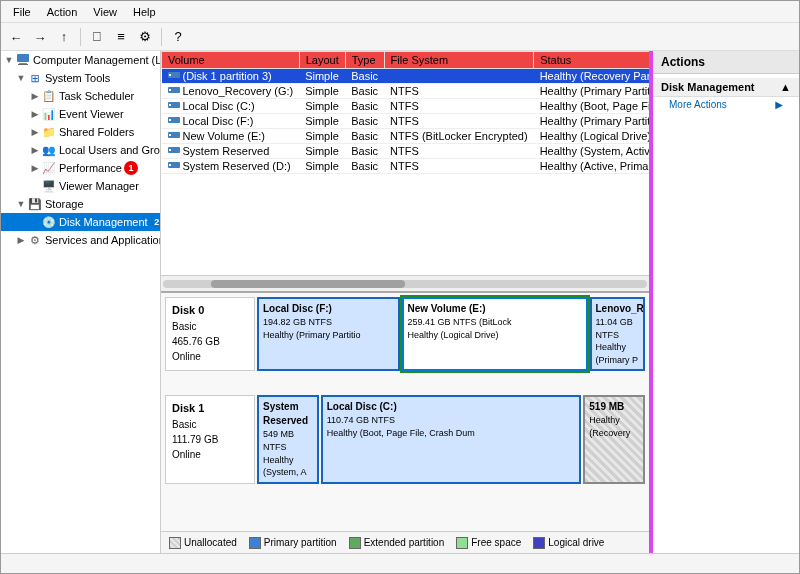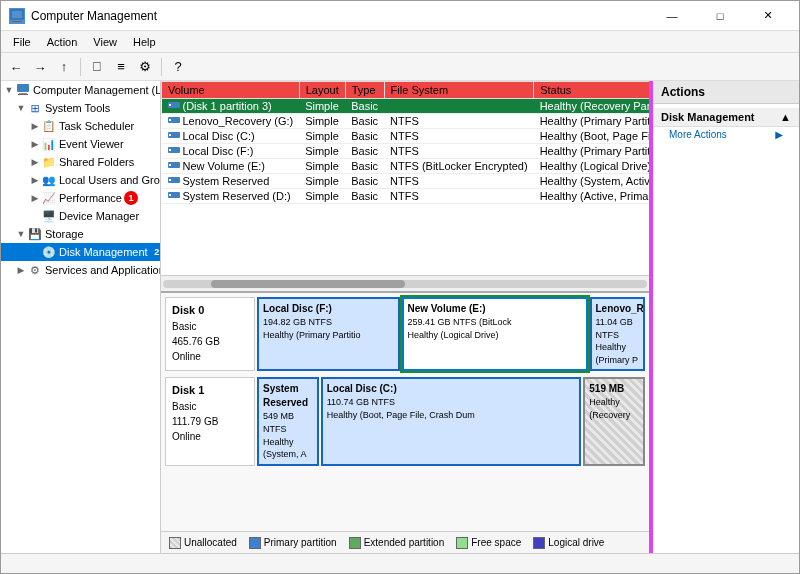--- a/index.html
+++ b/index.html
@@ -198,21 +198,21 @@
       text-align: left;
       position: sticky;
       top: 0;
       white-space: nowrap;
     }
     table.disk-table td {
       border-bottom: 1px solid #eee;
       padding: 1px 6px;
       white-space: nowrap;
     }
-    table.disk-table tr.selected td { background: #15803d; color: #fff; }
+    table.disk-table tr.selected td { background: #1d4ed8; color: #fff; }
 
     
     .h-scrollbar {
       height: 16px;
       background: #f0f0f0;
       border-top: 1px solid #ccc;
       display: flex;
       align-items: center;
       padding: 0 2px;
     }
@@ -236,21 +236,21 @@
     .disk-viz-area {
       height: 240px;
       border-top: 2px solid #aaa;
       background: #f8f8f8;
       overflow-y: auto;
       padding: 4px;
     }
     .disk-row {
       display: flex;
       align-items: stretch;
-      margin-bottom: 6px;
+      margin-bottom: 24px;
       min-height: 70px;
     }
     .disk-label {
       width: 90px;
       flex-shrink: 0;
       padding: 4px 6px;
       font-size: 10px;
       border: 1px solid #ccc;
       background: #fff;
       margin-right: 2px;
@@ -372,35 +372,20 @@
 
     
     .icon-monitor { color: #2060c0; }
     .icon-storage { color: #8060a0; }
   </style>
 </head>
 <body>
 
 <div class="window">
 
-  <div class="title-bar">
-    <div class="title-bar-icon">
-      <svg width="14" height="14" viewBox="0 0 14 14">
-          <rect x="1" y="1" width="12" height="9" fill="#5090d0" stroke="#2060a0" stroke-width="1"></rect>
-          <rect x="4" y="11" width="6" height="2" fill="#888"></rect>
-          <rect x="2" y="12" width="10" height="1" fill="#666"></rect>
-        </svg>
-    </div>
-    <span class="title-bar-text">Computer Management</span>
-    <div class="window-controls">
-      <button class="win-btn">—</button>
-      <button class="win-btn">□</button>
-      <button class="win-btn close">✕</button>
-    </div>
-  </div>
 
   <div class="menu-bar">
     <span class="menu-item">File</span>
     <span class="menu-item">Action</span>
     <span class="menu-item">View</span>
     <span class="menu-item">Help</span>
   </div>
 
   <div class="toolbar">
     <button class="toolbar-btn">←</button>
@@ -463,21 +448,21 @@
       <div class="tree-item" style="padding-left:28px;">
         <span class="tree-toggle">▶</span>
         <span class="tree-icon" style="color:#c04040;">📈</span>
         <span class="tree-label">Performance</span>
         <span class="badge badge-red">1</span>
       </div>
 
       <div class="tree-item" style="padding-left:28px;">
         <span class="tree-toggle">&nbsp;</span>
         <span class="tree-icon" style="color:#606060;">🖥️</span>
-        <span class="tree-label">Device Manager</span>
+        <span class="tree-label">Viewer Manager</span>
       </div>
 
       <div class="tree-item" style="padding-left:14px;">
         <span class="tree-toggle">▼</span>
         <span class="tree-icon icon-storage" style="color:#8060a0;">💾</span>
         <span class="tree-label">Storage</span>
       </div>
 
       <div class="tree-item selected" style="padding-left:28px;">
         <span class="tree-toggle">&nbsp;</span>

